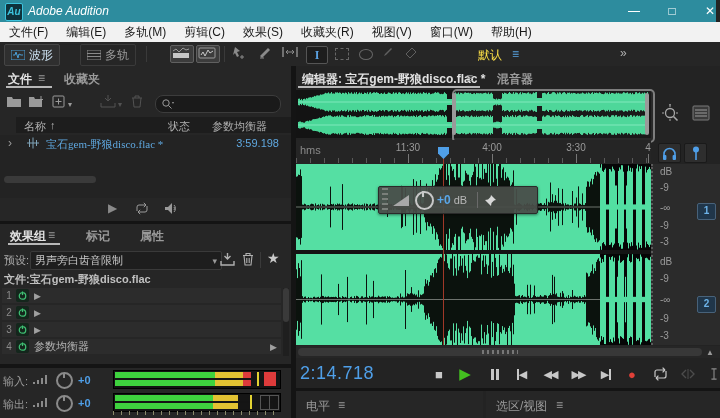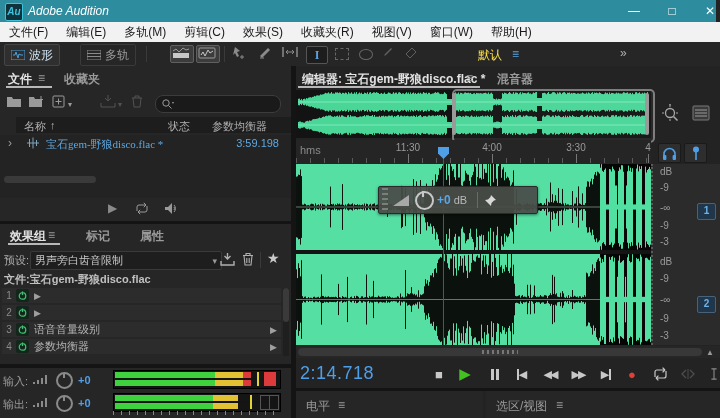--- a/index.html
+++ b/index.html
@@ -362,21 +362,20 @@
     </div>
     <div class="fxrow" style="top: 322px;">
       <span class="fxnum">3</span>
       <span class="fxpw">
         <svg width="9" height="9" viewBox="0 0 10 10">
           <circle cx="5" cy="5.5" r="3.6" fill="none" stroke="#3fbf73" stroke-width="1.4"></circle>
           <rect x="4.3" y="0" width="1.4" height="4.5" fill="#14261c"></rect>
           <rect x="4.3" y="0.5" width="1.4" height="4" fill="#3fbf73"></rect>
         </svg>
       </span>
-      <span class="fxname">语音音量级别</span>
       <span class="fxarr">▶</span>
     </div>
     <div class="fxrow" style="top: 339px;">
       <span class="fxnum">4</span>
       <span class="fxpw">
         <svg width="9" height="9" viewBox="0 0 10 10">
           <circle cx="5" cy="5.5" r="3.6" fill="none" stroke="#3fbf73" stroke-width="1.4"></circle>
           <rect x="4.3" y="0" width="1.4" height="4.5" fill="#14261c"></rect>
           <rect x="4.3" y="0.5" width="1.4" height="4" fill="#3fbf73"></rect>
         </svg>

